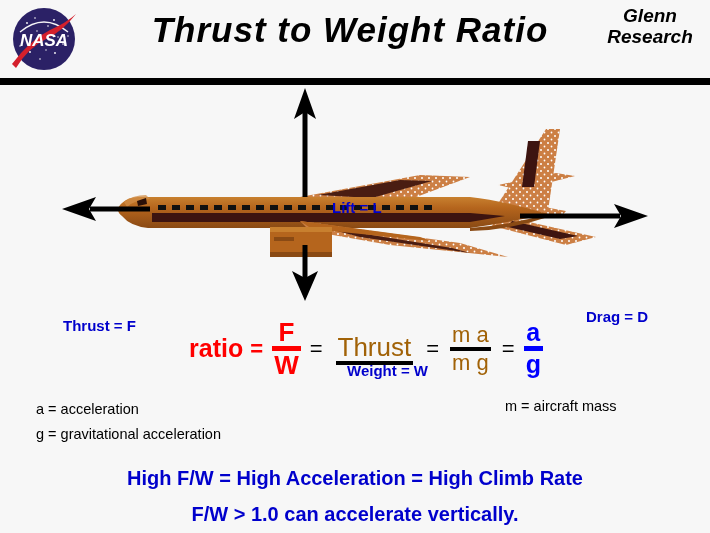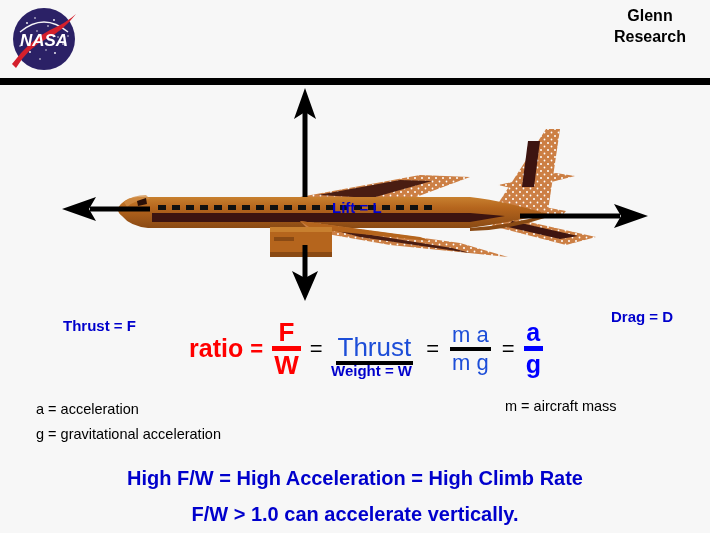--- a/index.html
+++ b/index.html
@@ -38,24 +38,25 @@
     letter-spacing: 1px;
     white-space: nowrap;
     font-family: "Liberation Sans", sans-serif;
   }
 
   #grc {
     position: absolute;
     right: 8px; top: 5px;
     width: 104px;
     text-align: center;
-    font-size: 16px;
+    font-size: 19px;
     font-weight: bold;
     line-height: 21px;
     color: #000000;
+    font-style: italic;
   }
   #grc div { white-space: nowrap; }
 
   #header-rule {
     position: absolute;
     left: 0; top: 78px;
     width: 710px; height: 7px;
     background: #000000;
   }
 
@@ -66,22 +67,22 @@
   
   .force-label {
     position: absolute;
     font-size: 15px;
     font-weight: bold;
     color: #0000CC;
     white-space: nowrap;
   }
   #label-lift   { left: 332px; top: 114px; }
   #label-thrust { left: 63px;  top: 232px; }
-  #label-drag   { left: 611px; top: 223px; }
-  #label-weight { left: 331px; top: 277px; }
+  #label-drag   { left: 586px; top: 223px; }
+  #label-weight { left: 347px; top: 277px; }
 
   
   #equation {
     position: absolute;
     left: 12px; top: 318px;
     width: 710px;
     display: flex;
     justify-content: center;
     align-items: center;
   }
@@ -107,21 +108,21 @@
     line-height: 1;
   }
   .frac .num, .frac .den {
     white-space: nowrap;
     padding: 1px 2px;
   }
   .frac .bar { height: 4px; width: 100%; }
 
   .frac.red   { color: #FF0000; }
   .frac.red .bar   { background: #FF0000; }
-  .frac.black { color: #1d4ed8; }
+  .frac.black { color: #a16207; }
   .frac.black .bar { background: #000000; }
   .frac.blue  { color: #0000FF; }
   .frac.blue .bar  { background: #0000FF; }
 
   .frac.fw  { font-size: 26px; font-weight: bold; margin: 0 2px; }
   .frac.fw .bar { height: 5px; }
   .frac.tw  { font-size: 26px; font-weight: normal; margin: 0 6px; }
   .frac.tw .bar { height: 4px; }
   .frac.mamg{ font-size: 22px; font-weight: normal; margin: 0 4px; text-align: right; }
   .frac.mamg .bar { height: 4px; }
@@ -178,20 +179,21 @@
         <circle cx="22" cy="38" r="0.7"></circle>
           <circle cx="36" cy="44" r="0.7"></circle>
         <circle cx="58" cy="30" r="0.7"></circle>
           <circle cx="10" cy="40" r="0.7"></circle>
       </g>
       <path d="M10 26 Q34 6 58 26" stroke="#ffffff" stroke-width="1.4" fill="none" opacity="0.95"></path>
       <path d="M2 58 Q20 34 40 24 Q56 17 66 8 Q52 26 36 33 Q18 42 6 62 Z" fill="#d4202c"></path>
       <text x="34" y="40" font-family="Liberation Sans, sans-serif" font-size="17" font-weight="bold" font-style="italic" fill="#ffffff" text-anchor="middle">NASA</text>
     </svg>
 
+    <div id="title">Thrust  to  Weight  Ratio</div>
 
     <div id="grc">
       <div>Glenn</div>
       <div>Research</div>
     </div>
   </div>
   <div id="header-rule"></div>
 
   <div id="stage">
     <svg width="710" height="225" viewBox="0 0 710 225">

